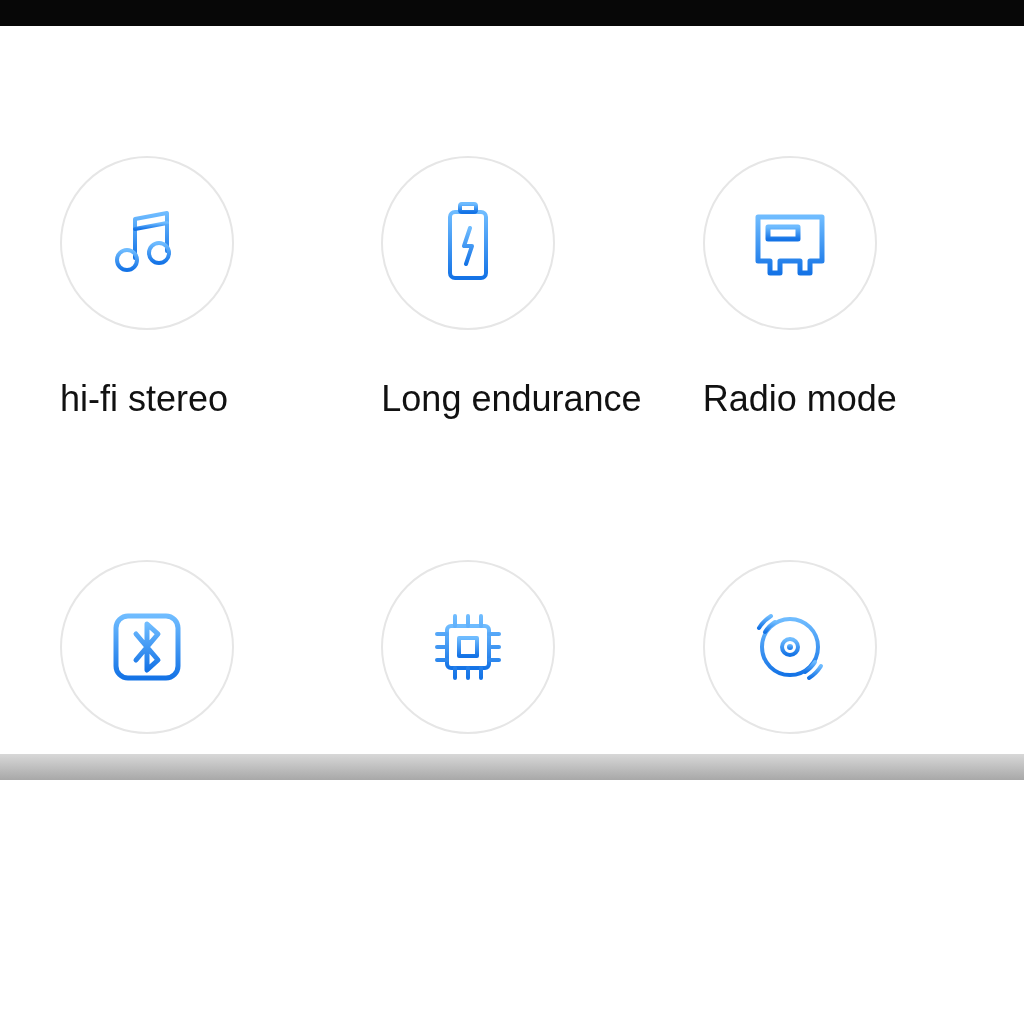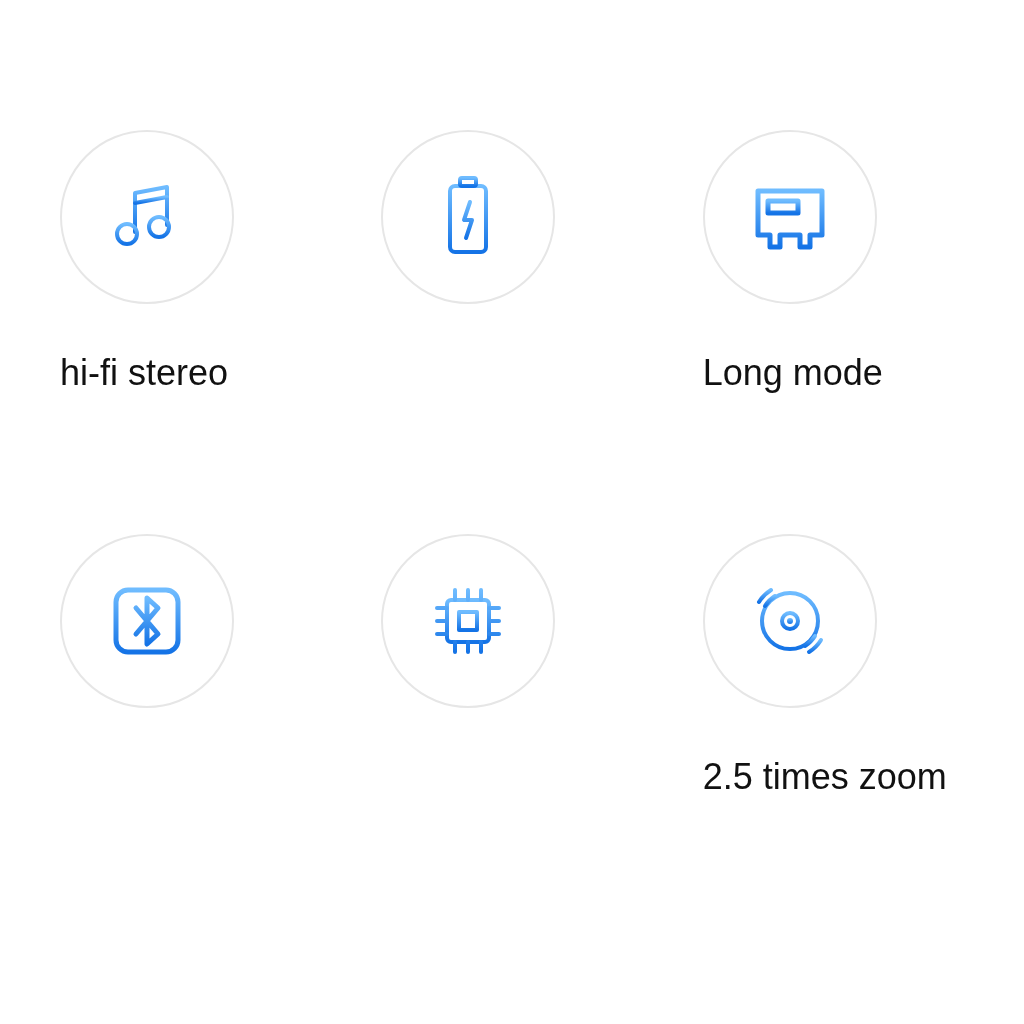--- a/index.html
+++ b/index.html
@@ -1,16 +1,16 @@
 <!DOCTYPE html>
 <html><head>
 <meta charset="utf-8">
 <style>
   html,body{margin:0;padding:0;width:1024px;height:1024px;overflow:hidden;font-family:"Segoe UI",Arial,sans-serif;}
-  .page{width:1024px;height:999px;background:#070707;display:flex;flex-direction:row;text-align:center;}
+  .page{width:1024px;height:780px;background:#070707;display:flex;flex-direction:column;text-align:center;}
   .top-bar{height:26px;background:#070707;}
   .card{flex:1;background:#ffffff;margin:0;position:relative;}
   .grid{position:absolute;top:130px;left:60px;right:40px;display:grid;grid-template-columns:repeat(3,1fr);column-gap:40px;row-gap:140px;}
   .feature{display:flex;flex-direction:column;align-items:flex-start;}
   .circle{width:170px;height:170px;border:2px solid #e6e6e6;border-radius:50%;display:flex;align-items:center;justify-content:center;margin-bottom:48px;}
   .feature-label{font-size:36px;color:#111;}
   .icon svg{display:block;}
   .bottom-shadow{height:26px;background:linear-gradient(#d8d8d8,#a8a8a8);margin-top:auto;}
 </style>
 </head>
@@ -54,40 +54,41 @@
                   </linearGradient>
                 </defs>
               <g fill="none" stroke="url(#g2)" stroke-width="4" stroke-linejoin="round">
                 <rect x="12" y="14" width="36" height="66" rx="5"></rect>
                 <rect x="22" y="6" width="16" height="8" rx="2"></rect>
                 <path d="M32 30 L26 48 H34 L28 66" stroke-linecap="round"></path>
               </g>
             </svg>
           </span>
         </div>
+        <div class="feature-label">Long endurance</div>
       </div>
 
       <div class="feature">
         <div class="circle">
           <span class="icon">
             <svg width="84" height="72" viewBox="0 0 84 72">
               <defs>
                   <linearGradient id="g3" x1="0" y1="0" x2="0" y2="1">
                     <stop offset="0" stop-color="#6fbcff"></stop>
                     <stop offset="1" stop-color="#1473e6"></stop>
                   </linearGradient>
                 </defs>
               <g fill="none" stroke="url(#g3)" stroke-width="5" stroke-linejoin="round" stroke-linecap="round">
                 <path d="M10 10 H74 V54 H62 V66 H52 V54 H32 V66 H22 V54 H10 Z"></path>
                 <rect x="20" y="20" width="30" height="12"></rect>
               </g>
             </svg>
           </span>
         </div>
-        <div class="feature-label">Long mode</div>
+        <div class="feature-label">Radio mode</div>
       </div>
 
       <div class="feature">
         <div class="circle">
           <span class="icon">
             <svg width="78" height="78" viewBox="0 0 78 78">
               <defs>
                   <linearGradient id="g4" x1="0" y1="0" x2="0" y2="1">
                     <stop offset="0" stop-color="#6fbcff"></stop>
                     <stop offset="1" stop-color="#1473e6"></stop>
@@ -137,19 +138,18 @@
                 <circle cx="43" cy="43" r="8"></circle>
                 <circle cx="43" cy="43" r="3" fill="url(#g6)" stroke="none"></circle>
                 <path d="M18 28 A30 30 0 0 1 28 18"></path>
                 <path d="M12 24 A36 36 0 0 1 24 12"></path>
                 <path d="M68 58 A30 30 0 0 1 58 68"></path>
                 <path d="M74 62 A36 36 0 0 1 62 74"></path>
               </g>
             </svg>
           </span>
         </div>
-        <div class="feature-label">2.5 times zoom</div>
       </div>
 
     </div>
   </div>
   <div class="bottom-shadow"></div>
 </div>
 
 </body></html>

